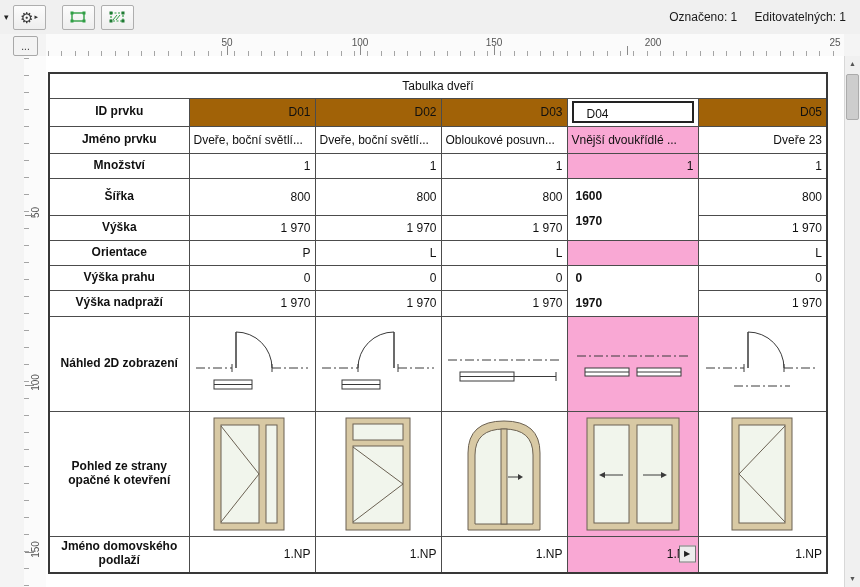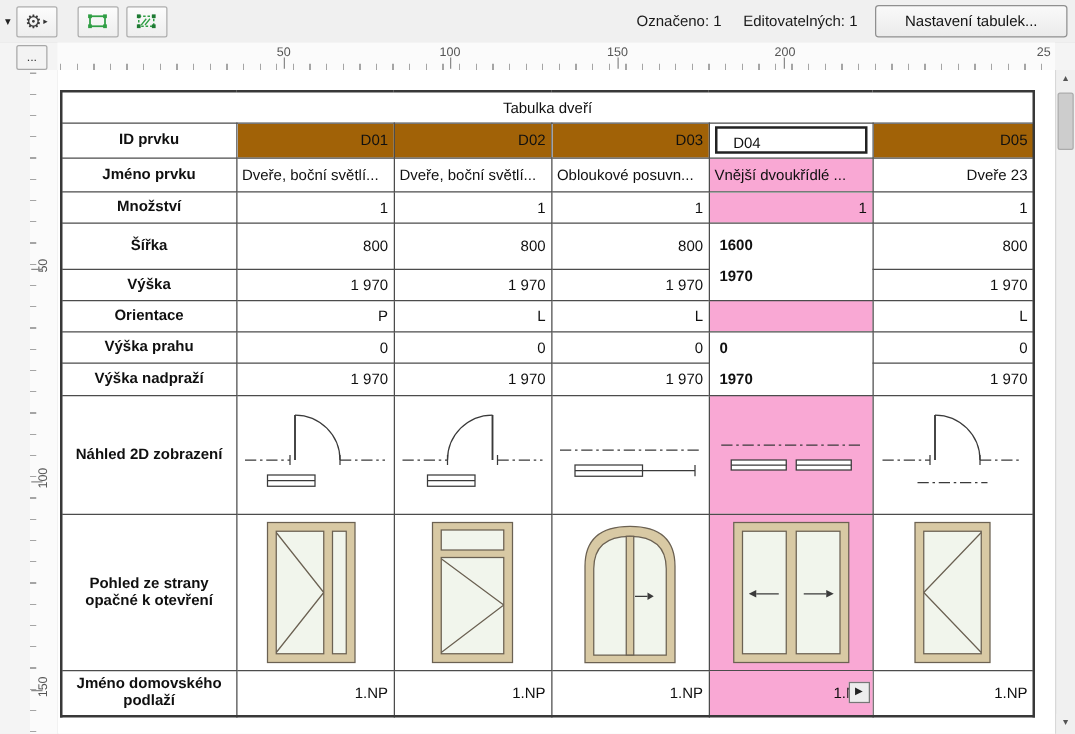--- a/index.html
+++ b/index.html
@@ -109,30 +109,29 @@
       <rect x="1.5" y="1.5" width="3" height="3" fill="#1e7a33"></rect>
       <rect x="13.5" y="1.5" width="3" height="3" fill="#1e7a33"></rect>
       <rect x="1.5" y="9.5" width="3" height="3" fill="#1e7a33"></rect>
       <rect x="13.5" y="9.5" width="3" height="3" fill="#1e7a33"></rect>
     </svg>
   </div>
   <div class="status">
     <span>Označeno: 1</span>
     <span>Editovatelných: 1</span>
   </div>
-  <div class="settings-btn">Nastavení tabulek...</div>
 </div>
 
 <div class="hruler-row">
   <div class="corner-btn">...</div>
   <div class="hruler">
     <span class="hlabel" style="left:181px">50</span>
     <span class="hlabel" style="left:314px">100</span>
     <span class="hlabel" style="left:448px">150</span>
-    <span class="hlabel" style="left:582px">200</span>
+    <span class="hlabel" style="left:607px">200</span>
     <span class="hlabel" style="left:789px">25</span>
     <div class="majtick" style="left:181px"></div>
     <div class="majtick" style="left:314px"></div>
     <div class="majtick" style="left:448px"></div>
     <div class="majtick" style="left:581px"></div>
   </div>
 </div>
 <div class="gutter"></div>
 <div class="vruler">
   <span class="vlabel" style="top:151px">50</span>

